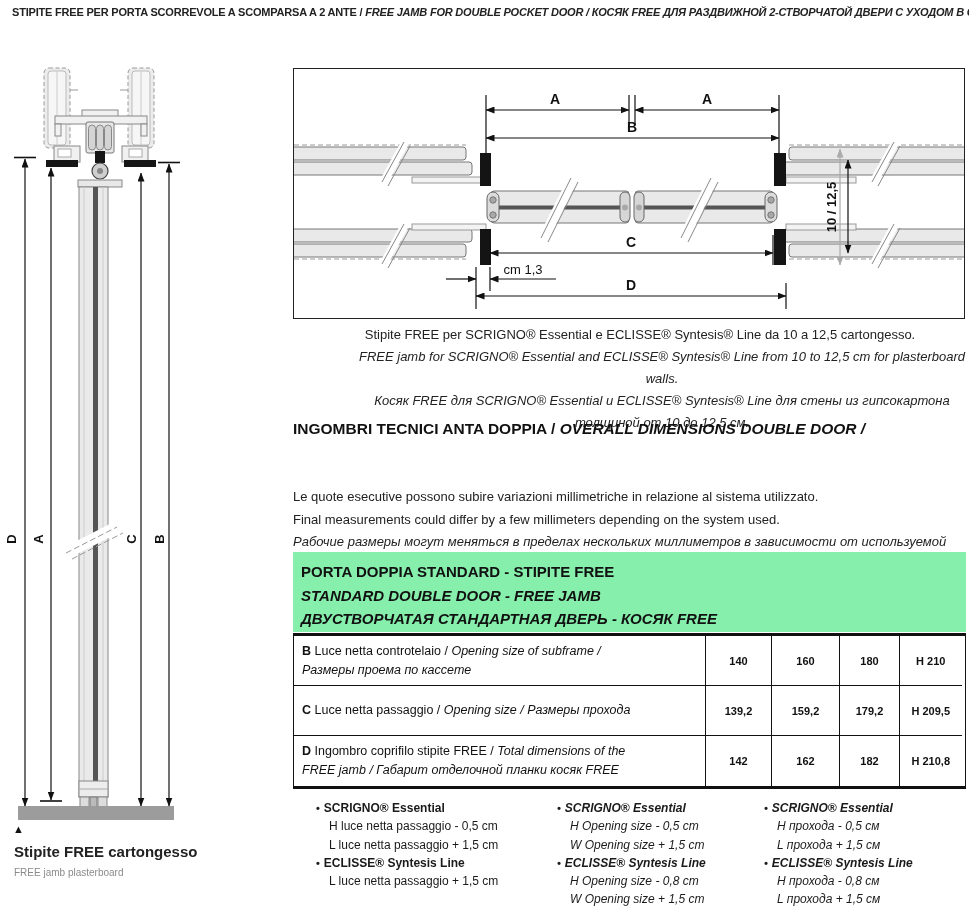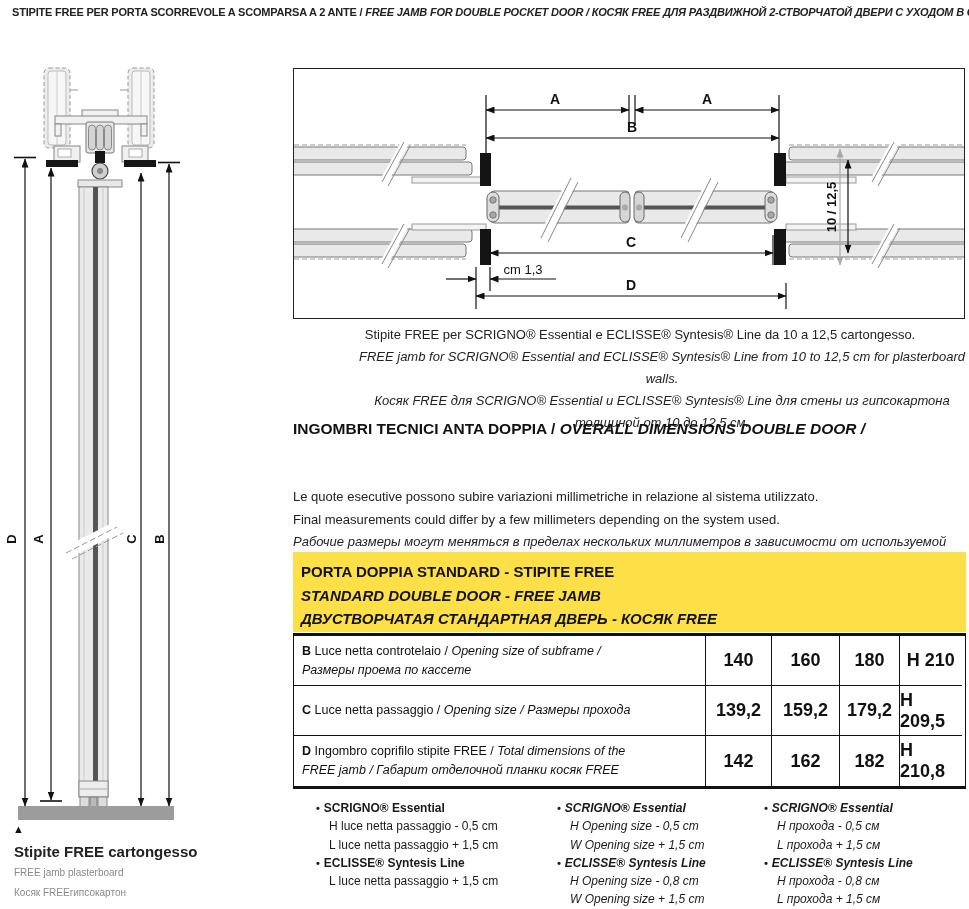--- a/index.html
+++ b/index.html
@@ -20,35 +20,35 @@
 
   
   #section-title{left:293px;top:417px;width:672px;font-size:15.5px;font-weight:bold;line-height:23px;color:#111;}
   #section-title .ital{font-style:italic;}
 
   
   #section-notes{left:293px;top:486px;width:672px;font-size:13px;line-height:22.5px;color:#222;}
   #section-notes .ital{font-style:italic;}
 
   
-  #band{left:293px;top:552px;width:673px;height:80px;background:#fde047;box-sizing:border-box;padding:8px 0 0 8px;
+  #band{left:293px;top:552px;width:673px;height:80px;background:#86efac;box-sizing:border-box;padding:8px 0 0 8px;
         font-size:15px;font-weight:bold;line-height:23.5px;color:#111;}
   #band .ital{font-style:italic;}
 
   
   #dim-table{left:293px;top:633px;width:673px;height:156px;box-sizing:border-box;
              border-top:3px solid #111;border-bottom:3px solid #111;border-left:1.5px solid #111;border-right:1.5px solid #111;
              display:grid;grid-template-columns:412px 66px 68px 60px 61.5px;grid-template-rows:1fr 1fr 1fr;}
   .tcell{border-right:1.5px solid #111;border-bottom:1.5px solid #111;display:flex;flex-direction:column;justify-content:center;box-sizing:border-box;}
   .tcell.lastcol{border-right:none;}
   .tcell.lastrow{border-bottom:none;}
   .tdesc{padding-left:8px;padding-right:6px;font-size:12.5px;line-height:19px;color:#111;}
   .tdesc .tkey{font-weight:bold;}
   .tdesc i{font-style:italic;}
-  .tval{align-items:center;font-size:18px;font-weight:bold;color:#111;}
+  .tval{align-items:center;font-size:11px;font-weight:bold;color:#111;}
 
   
   .fnote{top:799px;width:235px;font-size:12px;line-height:18.3px;color:#1a1a1a;margin-left:21px;}
   .fnote .fline{padding-left:13px;}
   .fnote .brand{padding-left:0;font-weight:bold;}
   .fnote .bullet{margin-right:4px;font-size:11px;}
   .fnote.ital{font-style:italic;}
   #fnote-it{left:295px;}
   #fnote-en{left:536px;}
   #fnote-ru{left:743px;}
@@ -140,21 +140,20 @@
     <text class="dimlabel" x="14" y="484" transform="rotate(-90 14 484)">D</text>
     <text class="dimlabel" x="41" y="484" transform="rotate(-90 41 484)">A</text>
     <text class="dimlabel" x="134" y="484" transform="rotate(-90 134 484)">C</text>
     <text class="dimlabel" x="162" y="484" transform="rotate(-90 162 484)">B</text>
   </svg>
 
   <div class="abs" id="left-marker">▲</div>
   <div class="abs" id="left-caption">
     <div class="l1"><span>Stipite </span><span class="xb">FREE</span><span> cartongesso</span></div>
     <div class="l2">FREE jamb plasterboard</div>
-    <div class="l2">Косяк FREEгипсокартон</div>
   </div>
 
   <div class="abs" id="plan-box">
     <svg width="670" height="249" viewBox="0 0 670 249">
       <defs>
         <marker id="ahP" markerUnits="userSpaceOnUse" markerWidth="9" markerHeight="7" refX="8.5" refY="3.5" orient="auto-start-reverse">
           <path d="M0,0 L9,3.5 L0,7 Z" fill="#111"></path>
         </marker>
         <marker id="ahG" markerUnits="userSpaceOnUse" markerWidth="9" markerHeight="7" refX="8.5" refY="3.5" orient="auto-start-reverse">
           <path d="M0,0 L9,3.5 L0,7 Z" fill="#aaa"></path>

